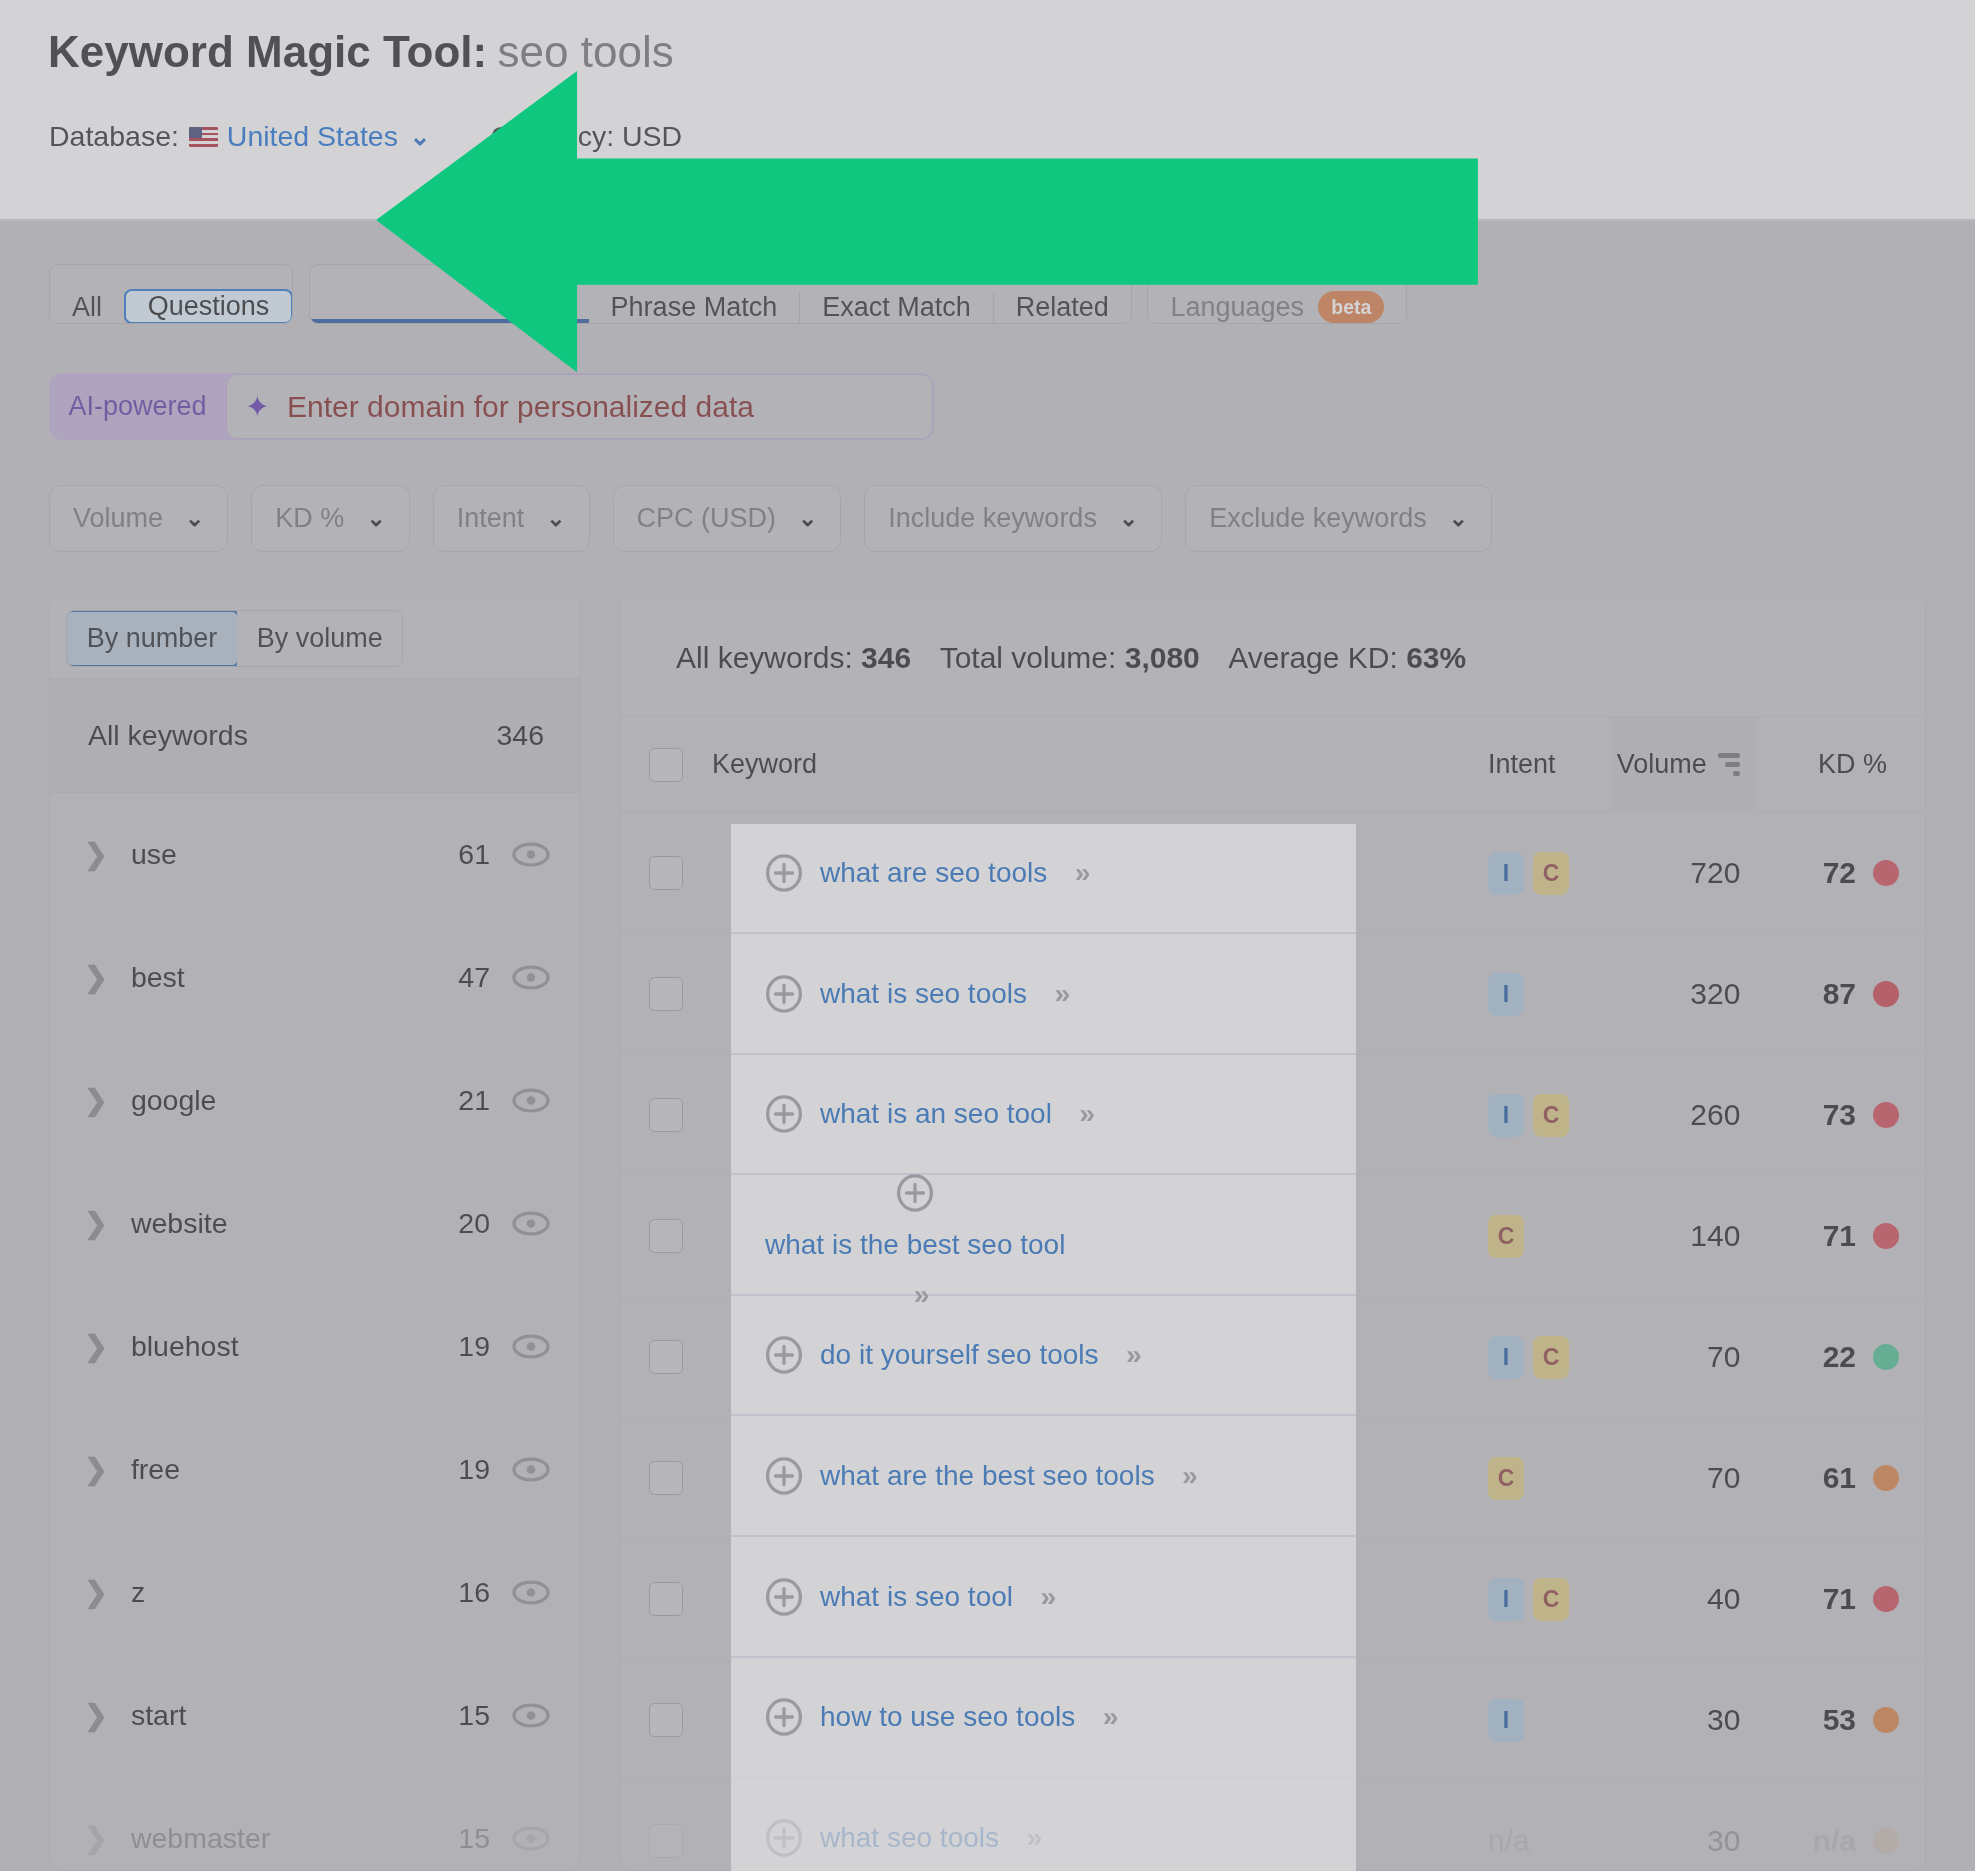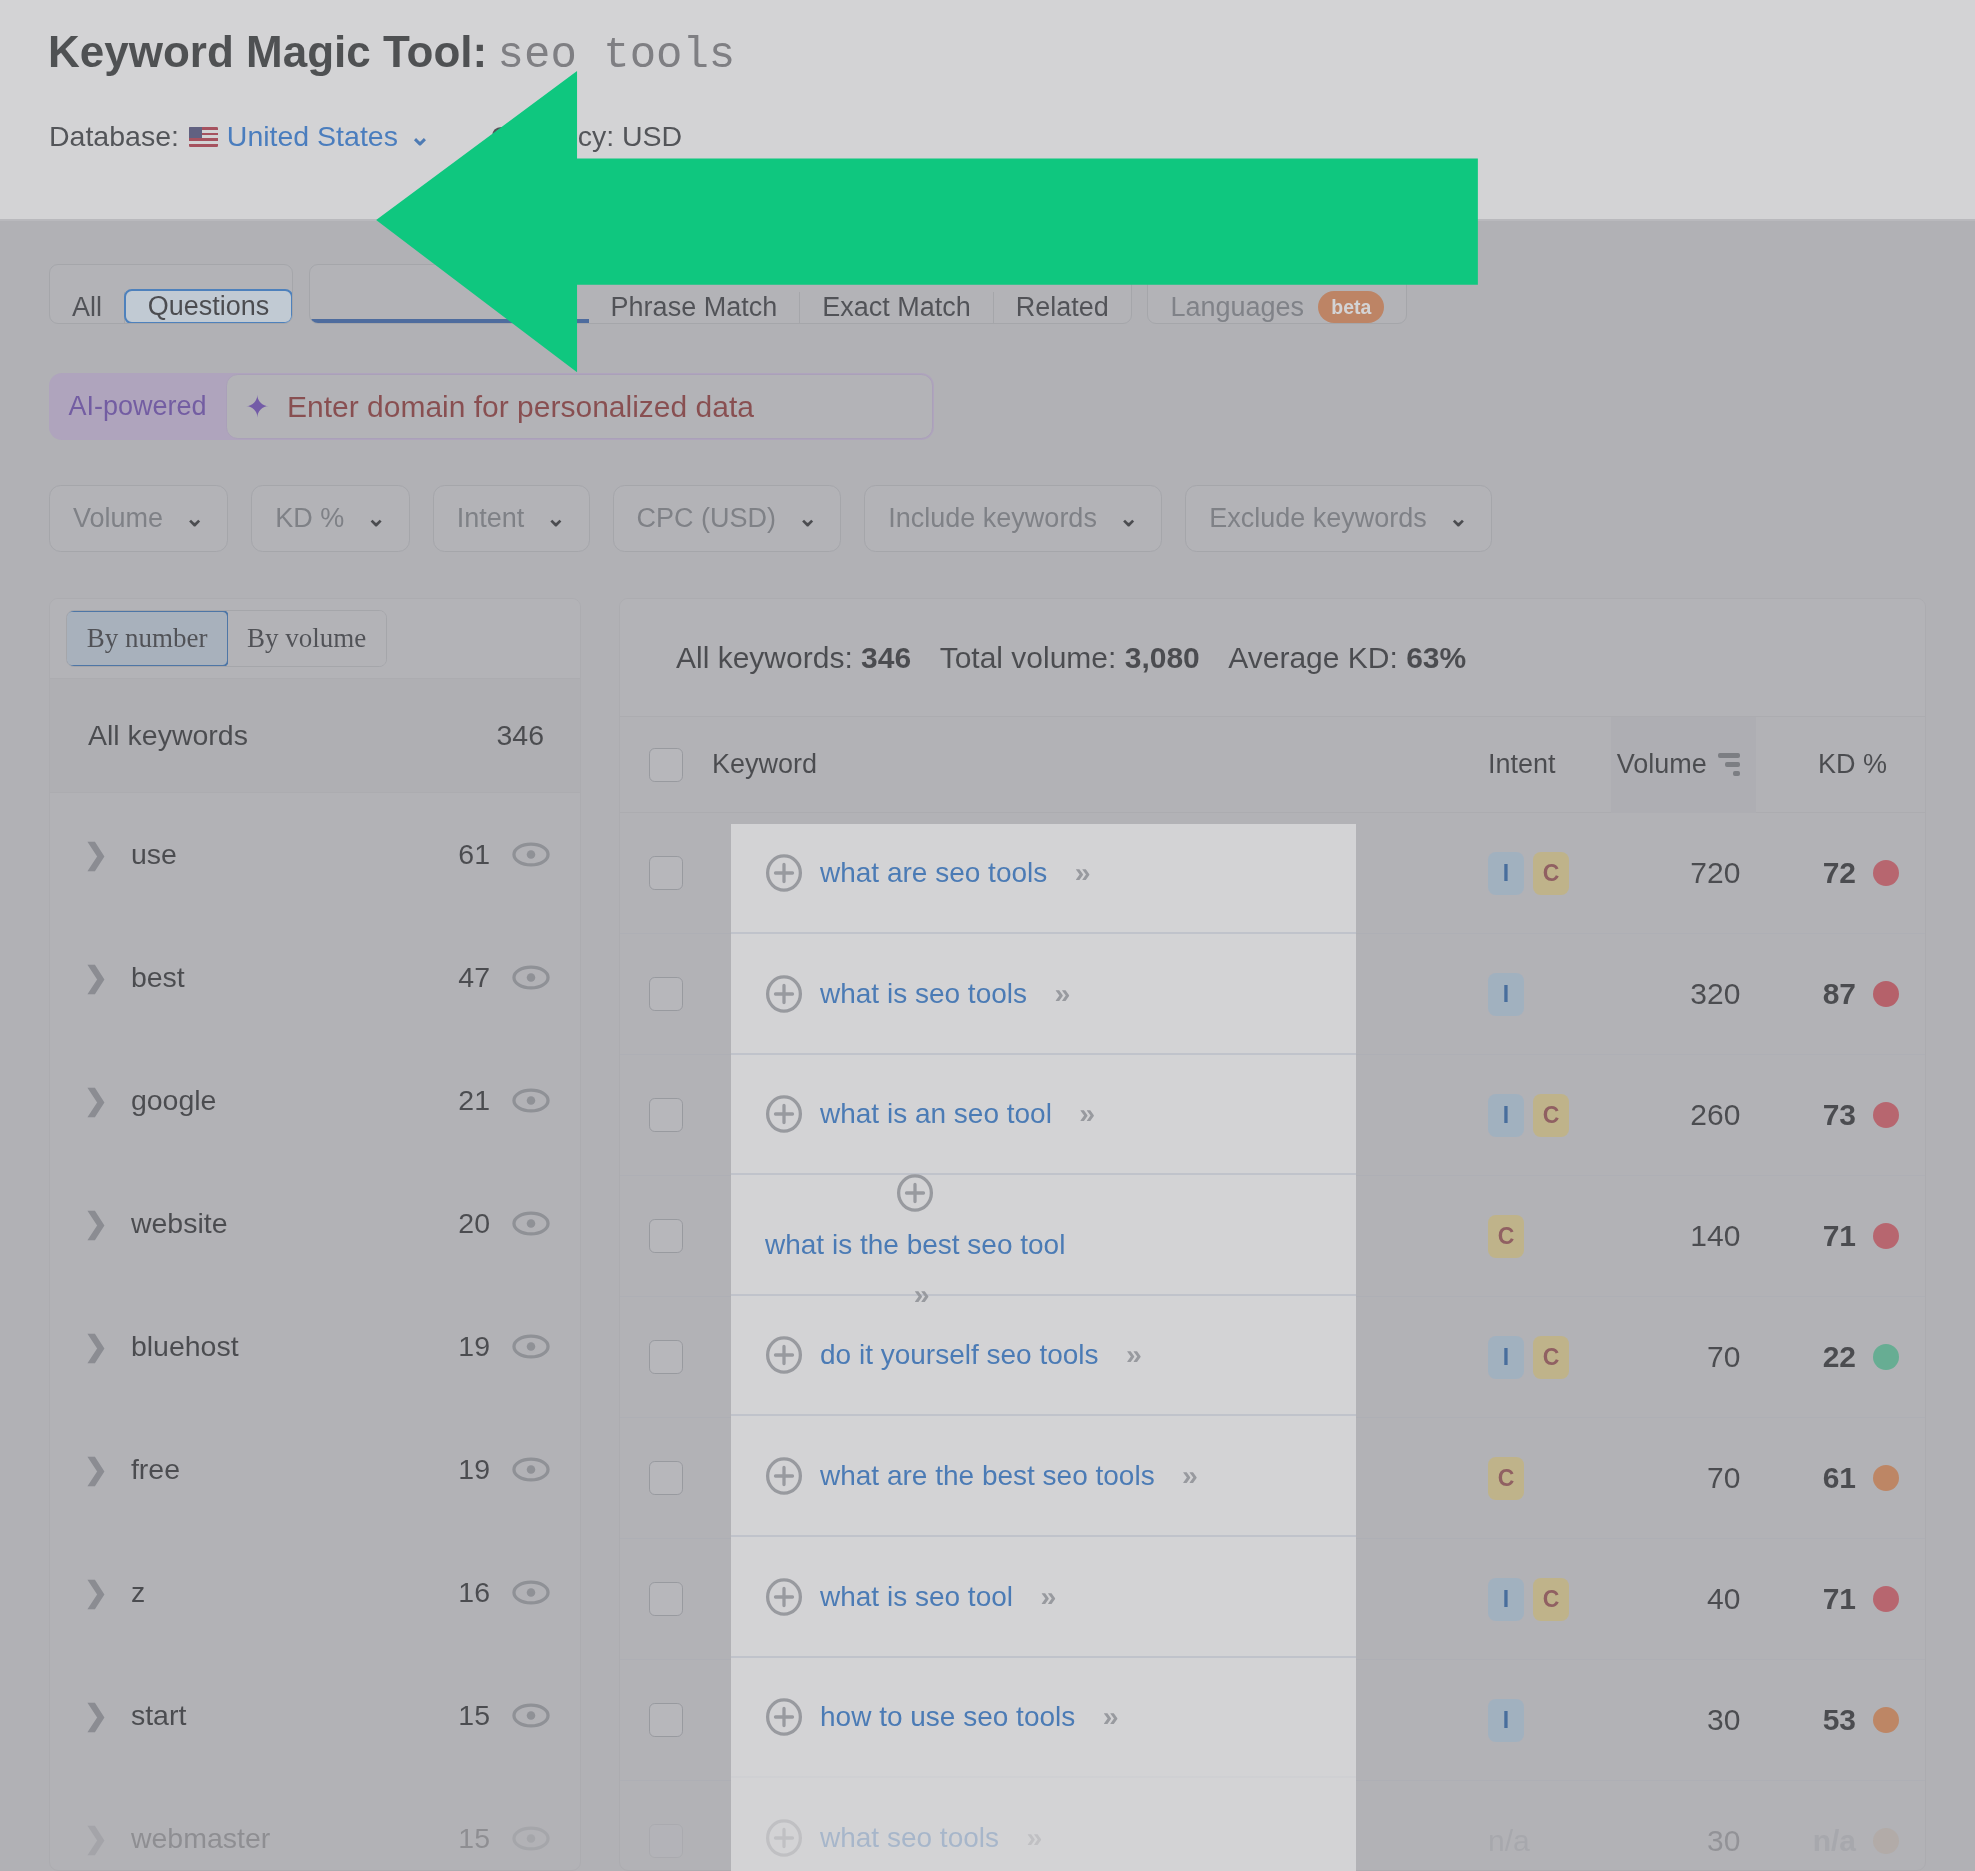--- a/index.html
+++ b/index.html
@@ -17,21 +17,21 @@
   }
   
   .header{
     position:absolute; left:0; top:0; width:1975px; height:220px;
     background:#fff;
   }
   .page-title{
     position:absolute; left:48px; top:27px;
     font-size:44px; font-weight:700; color:#1d1f20; white-space:nowrap;
   }
-  .page-title .kw{ color:#6f6f73; font-weight:400; margin-left:10.4px;font-family:Liberation Mono, monospace;}
+  .page-title .kw{ color:#6f6f73; font-weight:400; margin-left:10.4px;}
   .meta-row{
     position:absolute; left:49px; top:120px;
     display:flex; align-items:center; gap:0px;
     font-size:28.5px; color:#23262a; white-space:nowrap;
   }
   .meta-label{ color:#23262a; }
   .flag{
     display:inline-block; width:28.5px; height:19.4px; margin:0 9px -1.3px 10.4px;
     background:
       linear-gradient(#b22234 0 14%, #fff 14% 28%, #b22234 28% 42%, #fff 42% 56%, #b22234 56% 70%, #fff 70% 84%, #b22234 84% 100%);
@@ -121,21 +121,20 @@
     height:80px; display:flex; align-items:center; padding:0 15.6px;
     border-bottom:1.3px solid #bcbcc0; background:#c8c8cc;
   }
   .seggrp{
     display:flex; border:1.3px solid #b0b2b6; border-radius:7.8px; overflow:hidden; height:57px;
   }
   .segbtn{
     display:flex; align-items:center; justify-content:center;
     padding:0 19.4px; font-size:27px; color:#1f2226; white-space:nowrap;
     background:#c8c8cc;
-    font-family:Liberation Serif, serif;
   }
   .segbtn.sel{ background:#b5c4d4; border:2.6px solid #1a5fae; border-radius:6.5px; margin:-1.3px;}
   .sb-allrow{
     height:114px; display:flex; align-items:center; justify-content:space-between;
     padding:0 36px 0 38px; font-size:28.5px; color:#16181a;
     background:#c1c1c5; border-bottom:1.3px solid #bcbcc0;
   }
   .sb-item{
     height:123px; display:flex; align-items:center; padding:0 30px 0 34px;
     font-size:28.5px; color:#16181a; gap:0;

